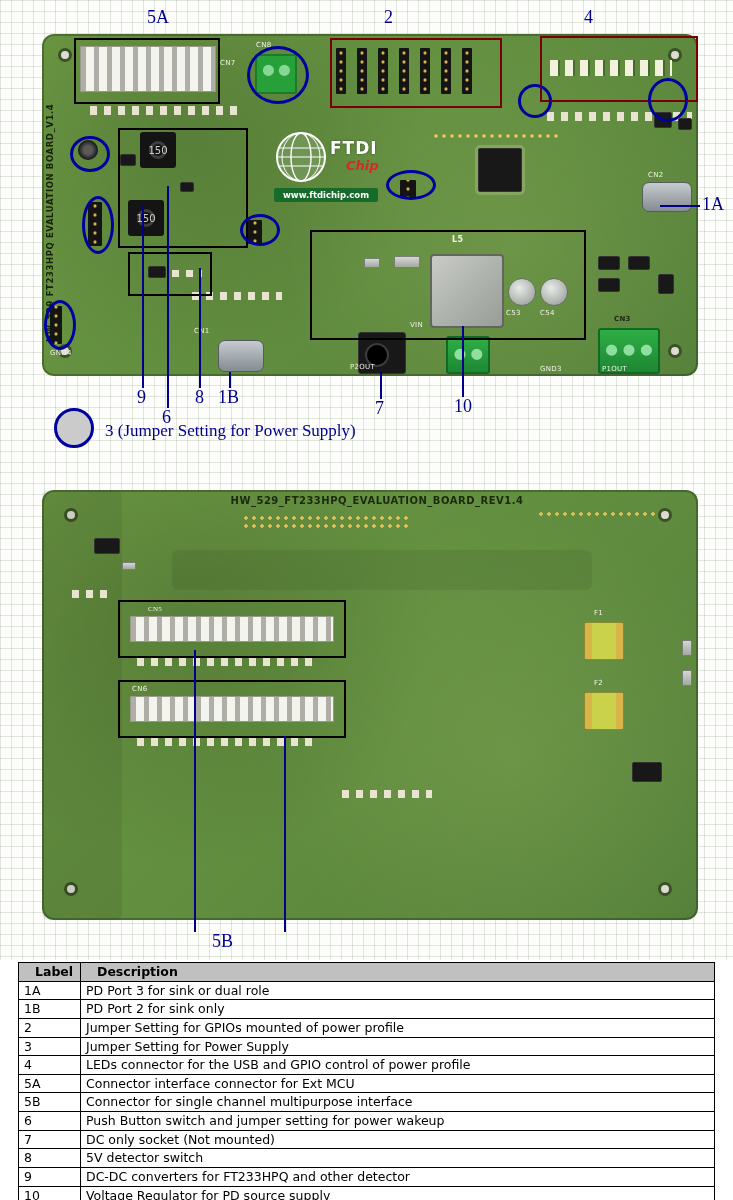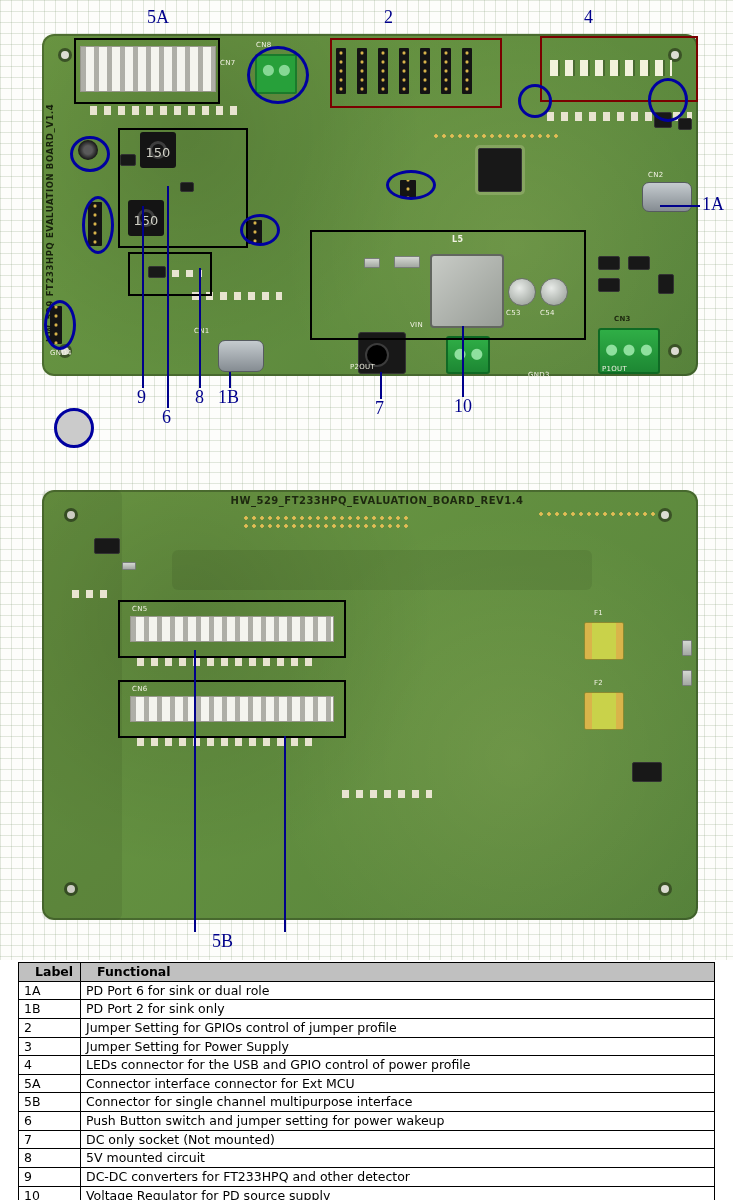--- a/index.html
+++ b/index.html
@@ -63,21 +63,21 @@
       radial-gradient(circle at 80% 48%, #8fe09e 0 5px, transparent 6px),
       linear-gradient(180deg,#2fae46,#1d8733); }
   .cap { position:absolute; border-radius:50%; border:1px solid #6a706a;
     background:radial-gradient(circle at 40% 35%, #e8ebe8, #8f968f); }
   .indl { position:absolute; background:linear-gradient(135deg,#c8cbc6,#989d97);
     border:2px solid #62665f; border-radius:4px; }
   .indb { position:absolute; background:#141414; border-radius:3px; }
   .indb .ring { position:absolute; left:50%; top:50%; width:18px; height:18px;
     margin:-9px 0 0 -9px; border-radius:50%; border:3px solid #3e3e3e; }
   .indb .val { position:absolute; left:0; right:0; top:50%; margin-top:-4px;
-    text-align:center; color:#cfcfc5; font-size:13px; line-height:1; }
+    text-align:center; color:#cfcfc5; font-size:10px; line-height:1; }
   .jack { position:absolute; background:#181818; border-radius:3px; border:1px solid #333; }
   .jack::after { content:""; position:absolute; left:6px; top:10px; width:20px; height:20px;
     border-radius:50%; background:#000; border:2px solid #3c3c3c; }
   .btn { position:absolute; border-radius:50%;
     background:radial-gradient(circle,#5a5a5a 30%,#121212 72%); }
   .gblock { position:absolute; background:#27a03a; border:2px solid #1b7a2b; border-radius:2px;
     background-image:
       radial-gradient(circle at 30% 40%, #86d894 0 5px, transparent 6px),
       radial-gradient(circle at 72% 40%, #86d894 0 5px, transparent 6px); }
   .fuse { position:absolute; border:1px solid #8a8a30; border-radius:2px;
@@ -162,20 +162,31 @@
       <div class="ic" style="left:78px;top:120px;width:16px;height:12px;"></div>
       <div class="ic" style="left:138px;top:148px;width:14px;height:10px;"></div>
 
       <div class="ic" style="left:106px;top:232px;width:18px;height:12px;"></div>
       <div class="resrow" style="left:130px;top:236px;width:30px;height:7px;"></div>
       <div class="resrow" style="left:150px;top:258px;width:90px;height:8px;"></div>
 
       <div class="hdr" style="left:206px;top:186px;width:14px;height:24px;"></div>
       <div class="hdr" style="left:358px;top:146px;width:16px;height:18px;"></div>
 
+      <div class="logo" style="left:232px;top:96px;">
+        <svg width="54" height="54" viewBox="0 0 54 54">
+          <circle cx="27" cy="27" r="24" fill="rgba(255,255,255,.12)" stroke="#ffffff" stroke-width="2"></circle>
+          <ellipse cx="27" cy="27" rx="10" ry="24" fill="none" stroke="#ffffff" stroke-width="1.4"></ellipse>
+          <ellipse cx="27" cy="27" rx="19" ry="24" fill="none" stroke="#ffffff" stroke-width="1"></ellipse>
+          <path d="M5 18 H49 M3 27 H51 M5 36 H49" stroke="#ffffff" stroke-width="1.2" fill="none"></path>
+        </svg>
+        <span class="brand">FTDI</span>
+        <span class="brand2">Chip</span>
+        <span class="url">www.ftdichip.com</span>
+      </div>
 
       <div class="goldrow" style="left:390px;top:98px;width:130px;height:7px;"></div>
       <div class="ic" style="left:436px;top:114px;width:44px;height:44px;box-shadow:0 0 0 3px rgba(220,220,180,.25);"></div>
 
       <div class="usb" style="left:600px;top:148px;width:50px;height:30px;"></div>
       <span class="silk" style="left:606px;top:138px;">CN2</span>
 
       <div class="silver" style="left:322px;top:224px;width:16px;height:10px;"></div>
       <div class="silver" style="left:352px;top:222px;width:26px;height:12px;"></div>
       <span class="silk" style="left:410px;top:202px;font-weight:bold;font-size:8px;">L5</span>
@@ -187,21 +198,21 @@
       <span class="silk" style="left:368px;top:288px;">VIN</span>
 
       <div class="jack" style="left:316px;top:298px;width:48px;height:42px;"></div>
       <span class="silk" style="left:308px;top:330px;">P2OUT</span>
       <div class="usb" style="left:176px;top:306px;width:46px;height:32px;"></div>
       <span class="silk" style="left:152px;top:294px;">CN1</span>
       <div class="term s2" style="left:404px;top:302px;width:44px;height:38px;"></div>
       <div class="term s3" style="left:556px;top:294px;width:62px;height:46px;"></div>
       <span class="silk dark" style="left:572px;top:282px;">CN3</span>
       <span class="silk" style="left:560px;top:332px;">P1OUT</span>
-      <span class="silk" style="left:486px;top:332px;margin-top:6px;">GND3</span>
+      <span class="silk" style="left:498px;top:332px;">GND3</span>
       <span class="silk" style="left:8px;top:316px;">GND4</span>
 
       <div class="ic" style="left:556px;top:222px;width:22px;height:14px;"></div>
       <div class="ic" style="left:586px;top:222px;width:22px;height:14px;"></div>
       <div class="ic" style="left:556px;top:244px;width:22px;height:14px;"></div>
       <div class="ic" style="left:616px;top:240px;width:16px;height:20px;"></div>
     </div>
 
     <div class="rect" style="left:74px;top:38px;width:146px;height:66px;"></div>
     <div class="rect red" style="left:330px;top:38px;width:172px;height:70px;"></div>
@@ -232,20 +243,21 @@
     <span class="co" style="left:584px;top:8px;">4</span>
     <span class="co" style="left:702px;top:195px;">1A</span>
     <span class="co" style="left:137px;top:388px;">9</span>
     <span class="co" style="left:162px;top:408px;">6</span>
     <span class="co" style="left:195px;top:388px;">8</span>
     <span class="co" style="left:218px;top:388px;">1B</span>
     <span class="co" style="left:375px;top:399px;">7</span>
     <span class="co" style="left:454px;top:397px;">10</span>
 
     <div class="legend-circle" style="left:54px;top:408px;"></div>
+    <span class="co small" style="left:105px;top:422px;">3 (Jumper Setting for Power Supply)</span>
   </div>
 
   <div class="figure" id="fig2">
     <div class="board" style="left:42px;top:18px;width:656px;height:430px;">
       <div class="hole" style="left:22px;top:18px;"></div>
       <div class="hole" style="left:616px;top:18px;"></div>
       <div class="hole" style="left:22px;top:392px;"></div>
       <div class="hole" style="left:616px;top:392px;"></div>
 
       <div class="patch" style="left:0;top:0;width:80px;height:430px;"></div>
@@ -254,21 +266,21 @@
       <div class="silk dark" style="left:160px;top:6px;width:350px;text-align:center;font-size:10px;letter-spacing:.5px;">HW_529_FT233HPQ_EVALUATION_BOARD_REV1.4</div>
 
       <div class="goldrow" style="left:200px;top:24px;width:170px;height:15px;"></div>
       <div class="goldrow" style="left:495px;top:20px;width:120px;height:8px;"></div>
 
       <div class="ic" style="left:52px;top:48px;width:26px;height:16px;"></div>
       <div class="resrow" style="left:30px;top:100px;width:40px;height:8px;"></div>
       <div class="silver" style="left:80px;top:72px;width:14px;height:8px;"></div>
 
       <div class="pinrow" style="left:88px;top:126px;width:204px;height:26px;"></div>
-      <span class="silk" style="left:90px;top:116px;">CN5</span>
+      <span class="silk" style="left:106px;top:116px;font-family:Liberation Serif, serif;">CN5</span>
       <div class="resrow" style="left:95px;top:168px;width:180px;height:8px;"></div>
       <div class="pinrow" style="left:88px;top:206px;width:204px;height:26px;"></div>
       <span class="silk" style="left:90px;top:196px;">CN6</span>
       <div class="resrow" style="left:95px;top:248px;width:180px;height:8px;"></div>
 
       <div class="fuse" style="left:542px;top:132px;width:40px;height:38px;"></div>
       <span class="silk" style="left:552px;top:120px;">F1</span>
       <div class="fuse" style="left:542px;top:202px;width:40px;height:38px;"></div>
       <span class="silk" style="left:552px;top:190px;">F2</span>
 
@@ -285,35 +297,35 @@
     <div class="ln" style="left:284px;top:264px;width:2px;height:196px;"></div>
 
     <span class="co" style="left:212px;top:460px;">5B</span>
   </div>
 
   <div class="tablewrap">
     <table class="desc">
       <thead>
         <tr>
           <th style="width:62px;">Label</th>
-          <th>Functional</th>
+          <th>Description</th>
         </tr>
       </thead>
       <tbody>
         <tr>
             <td class="lab">1A</td>
-            <td>PD Port 6 for sink or dual role</td>
+            <td>PD Port 3 for sink or dual role</td>
           </tr>
         <tr>
             <td class="lab">1B</td>
             <td>PD Port 2 for sink only</td>
           </tr>
         <tr>
             <td class="lab">2</td>
-            <td>Jumper Setting for GPIOs control of jumper profile</td>
+            <td>Jumper Setting for GPIOs mounted of power profile</td>
           </tr>
         <tr>
             <td class="lab">3</td>
             <td>Jumper Setting for Power Supply</td>
           </tr>
         <tr>
             <td class="lab">4</td>
             <td>LEDs connector for the USB and GPIO control of power profile</td>
           </tr>
         <tr>
@@ -327,21 +339,21 @@
         <tr>
             <td class="lab">6</td>
             <td>Push Button switch and jumper setting for power wakeup</td>
           </tr>
         <tr>
             <td class="lab">7</td>
             <td>DC only socket (Not mounted)</td>
           </tr>
         <tr>
             <td class="lab">8</td>
-            <td>5V mounted circuit</td>
+            <td>5V detector switch</td>
           </tr>
         <tr>
             <td class="lab">9</td>
             <td>DC-DC converters for FT233HPQ and other detector</td>
           </tr>
         <tr>
             <td class="lab">10</td>
             <td>Voltage Regulator for PD source supply</td>
           </tr>
       </tbody>

